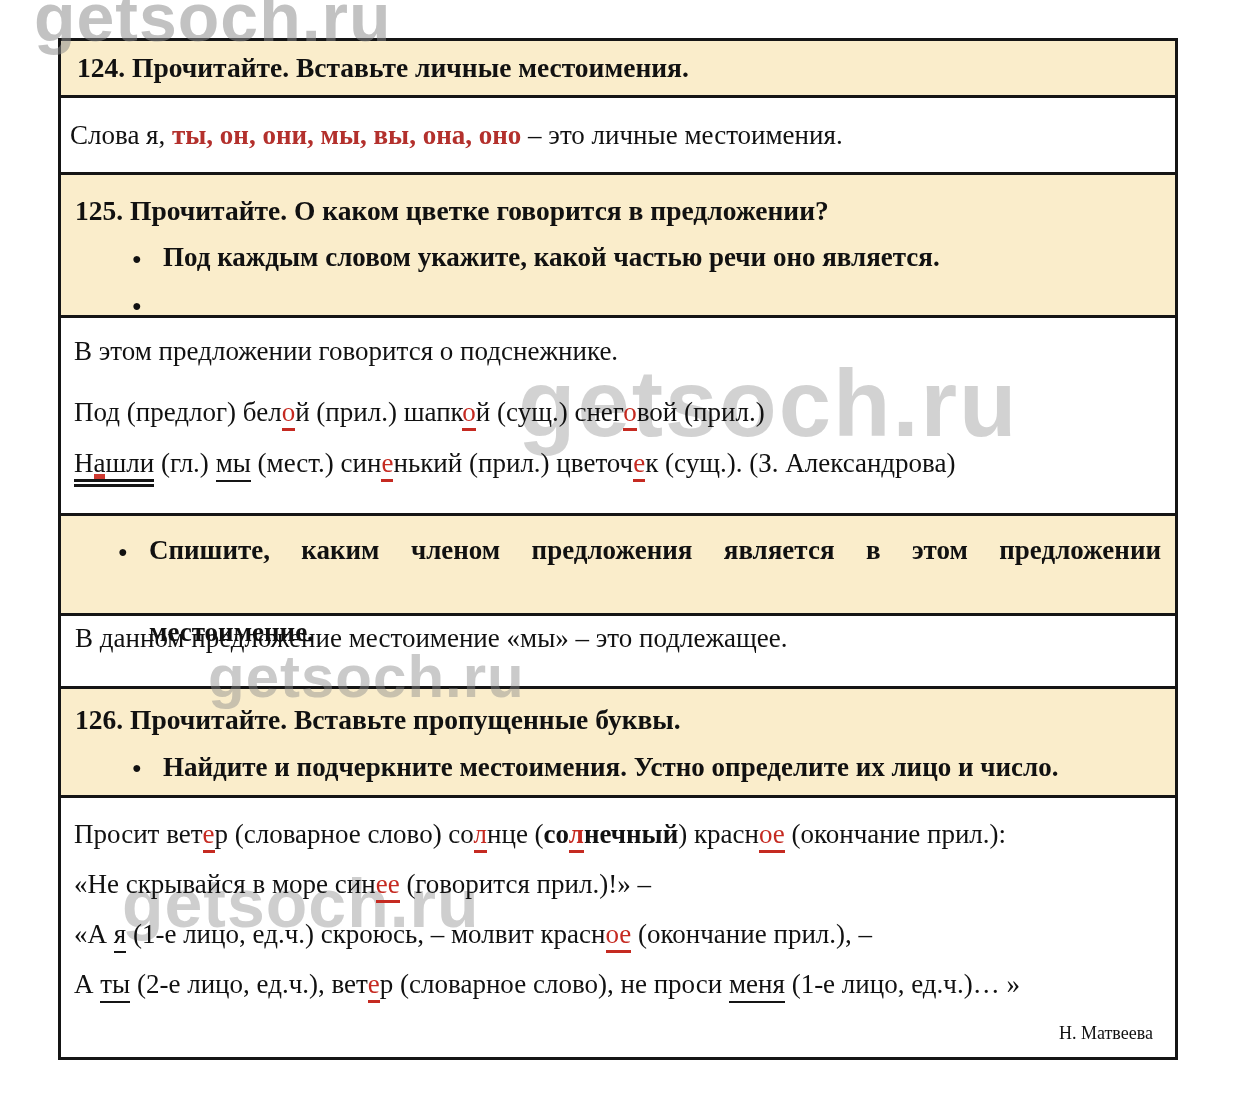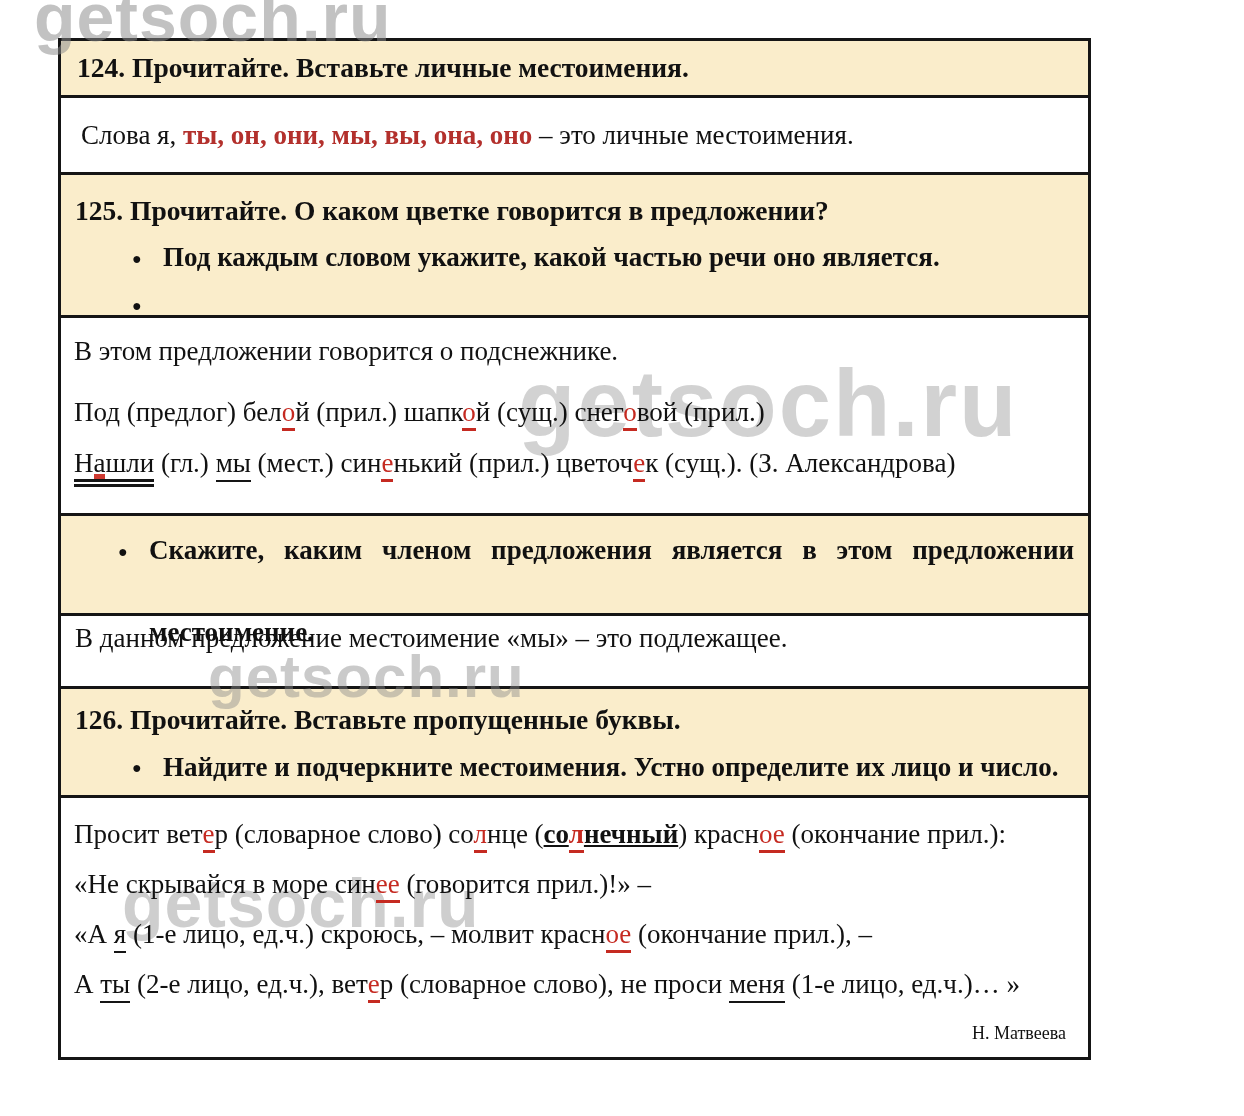--- a/index.html
+++ b/index.html
@@ -5,38 +5,38 @@
   html,body{margin:0;padding:0;}
   body{
     width:1244px;height:1116px;position:relative;overflow:hidden;
     background:#ffffff;
     font-family:"Liberation Serif", serif;
     color:#111;
   }
   .sheet{position:absolute;inset:0;background:#fff;border-radius:17px;}
 
   .answer-table{
-    position:absolute;left:58px;top:38px;width:1033px;
+    position:absolute;left:58px;top:38px;width:1120px;
     border:3px solid #151515;
     box-sizing:border-box;
     background:#c4b5fd;
   }
   .row{
     box-sizing:border-box;
     border-bottom:3px solid #151515;
     position:relative;
   }
   .row:last-child{border-bottom:none;}
   .row.cream{background:#faedcb;}
   .row.white{background:#ffffff;}
   .inner{position:relative;z-index:4;}
 
   
   .r1{height:57px;display:flex;align-items:center;padding:0 16px;}
-  .r2{height:77px;display:flex;align-items:center;padding:0 20px;}
+  .r2{height:77px;display:flex;align-items:center;padding:0 9px;}
   .r3{height:143px;padding:16px 16px 0 14px;}
   .r4{height:198px;padding:11px 16px 0 13px;}
   .r5{height:100px;padding:14px 14px 0 0;}
   .r6{height:73px;display:flex;align-items:flex-start;padding:0 14px;}
   .r7{height:109px;padding:11px 16px 8px 14px;}
   .r8{height:259px;padding:11px 18px 0 13px;}
 
   .task-title{font-weight:bold;font-size:27.5px;line-height:40px;}
   .body-text{font-size:27px;line-height:44px;}
 
@@ -60,21 +60,21 @@
   .justify-line{text-align:justify;}
   .justify-line::after{content:"";display:inline-block;width:100%;height:0;}
 
   
   .r8 .ansline{font-size:27px;line-height:50px;}
   .author-line{text-align:right;font-size:18px;line-height:48px;padding-right:4px;}
 
   
   .seg{white-space:pre-wrap;}
   .seg-redbold{color:#b3302c;font-weight:bold;}
-  .seg-bold{font-weight:bold;text-decoration:underline;}
+  .seg-bold{font-weight:bold;}
   .seg-ort{color:#c52a21;border-bottom:3px solid #c52a21;padding-bottom:1px;}
   .seg-ortb{color:#c52a21;border-bottom:3px solid #c52a21;padding-bottom:1px;font-weight:bold;}
   .seg-subj{border-bottom:2px solid #151515;padding-bottom:2px;margin-top:22px;}
   .seg-pred{border-bottom:8px double #151515;padding-bottom:1px;}
   .seg-predmark{border-bottom:8px double #151515;padding-bottom:1px;box-shadow:inset 0 -5px 0 #cf3a31;}
 
   
   .wm{
     position:absolute;z-index:3;pointer-events:none;white-space:nowrap;
     font-family:"Liberation Sans", sans-serif;font-weight:bold;
@@ -123,21 +123,21 @@
         <div class="body-text line1">В этом предложении говорится о подснежнике.</div>
         <div class="body-text line2"><span class="seg">Под (предлог) бел</span><span class="seg seg-ort">о</span><span class="seg">й (прил.) шапк</span><span class="seg seg-ort">о</span><span class="seg">й (сущ.) снег</span><span class="seg seg-ort">о</span><span class="seg">вой (прил.)</span></div>
         <div class="body-text"><span class="seg seg-pred">Н</span><span class="seg seg-predmark">а</span><span class="seg seg-pred">шли</span><span class="seg"> (гл.) </span><span class="seg seg-subj">мы</span><span class="seg"> (мест.) син</span><span class="seg seg-ort">е</span><span class="seg">нький (прил.) цветоч</span><span class="seg seg-ort">е</span><span class="seg">к (сущ.). (З. Александрова)</span></div>
       </div>
     </div>
 
     <div class="row cream r5">
       <div class="inner">
         <div class="bullet-item">
           <span class="bullet-glyph">●</span>
-          <div class="justify-line">Скажите, каким членом предложения является в этом предложении</div>
+          <div class="justify-line">Спишите, каким членом предложения является в этом предложении</div>
           <div>местоимение.</div>
         </div>
       </div>
     </div>
 
     <div class="row white r6">
       <div class="inner body-text">В данном предложение местоимение «мы» – это подлежащее.</div>
     </div>
 
     <div class="row cream r7">

